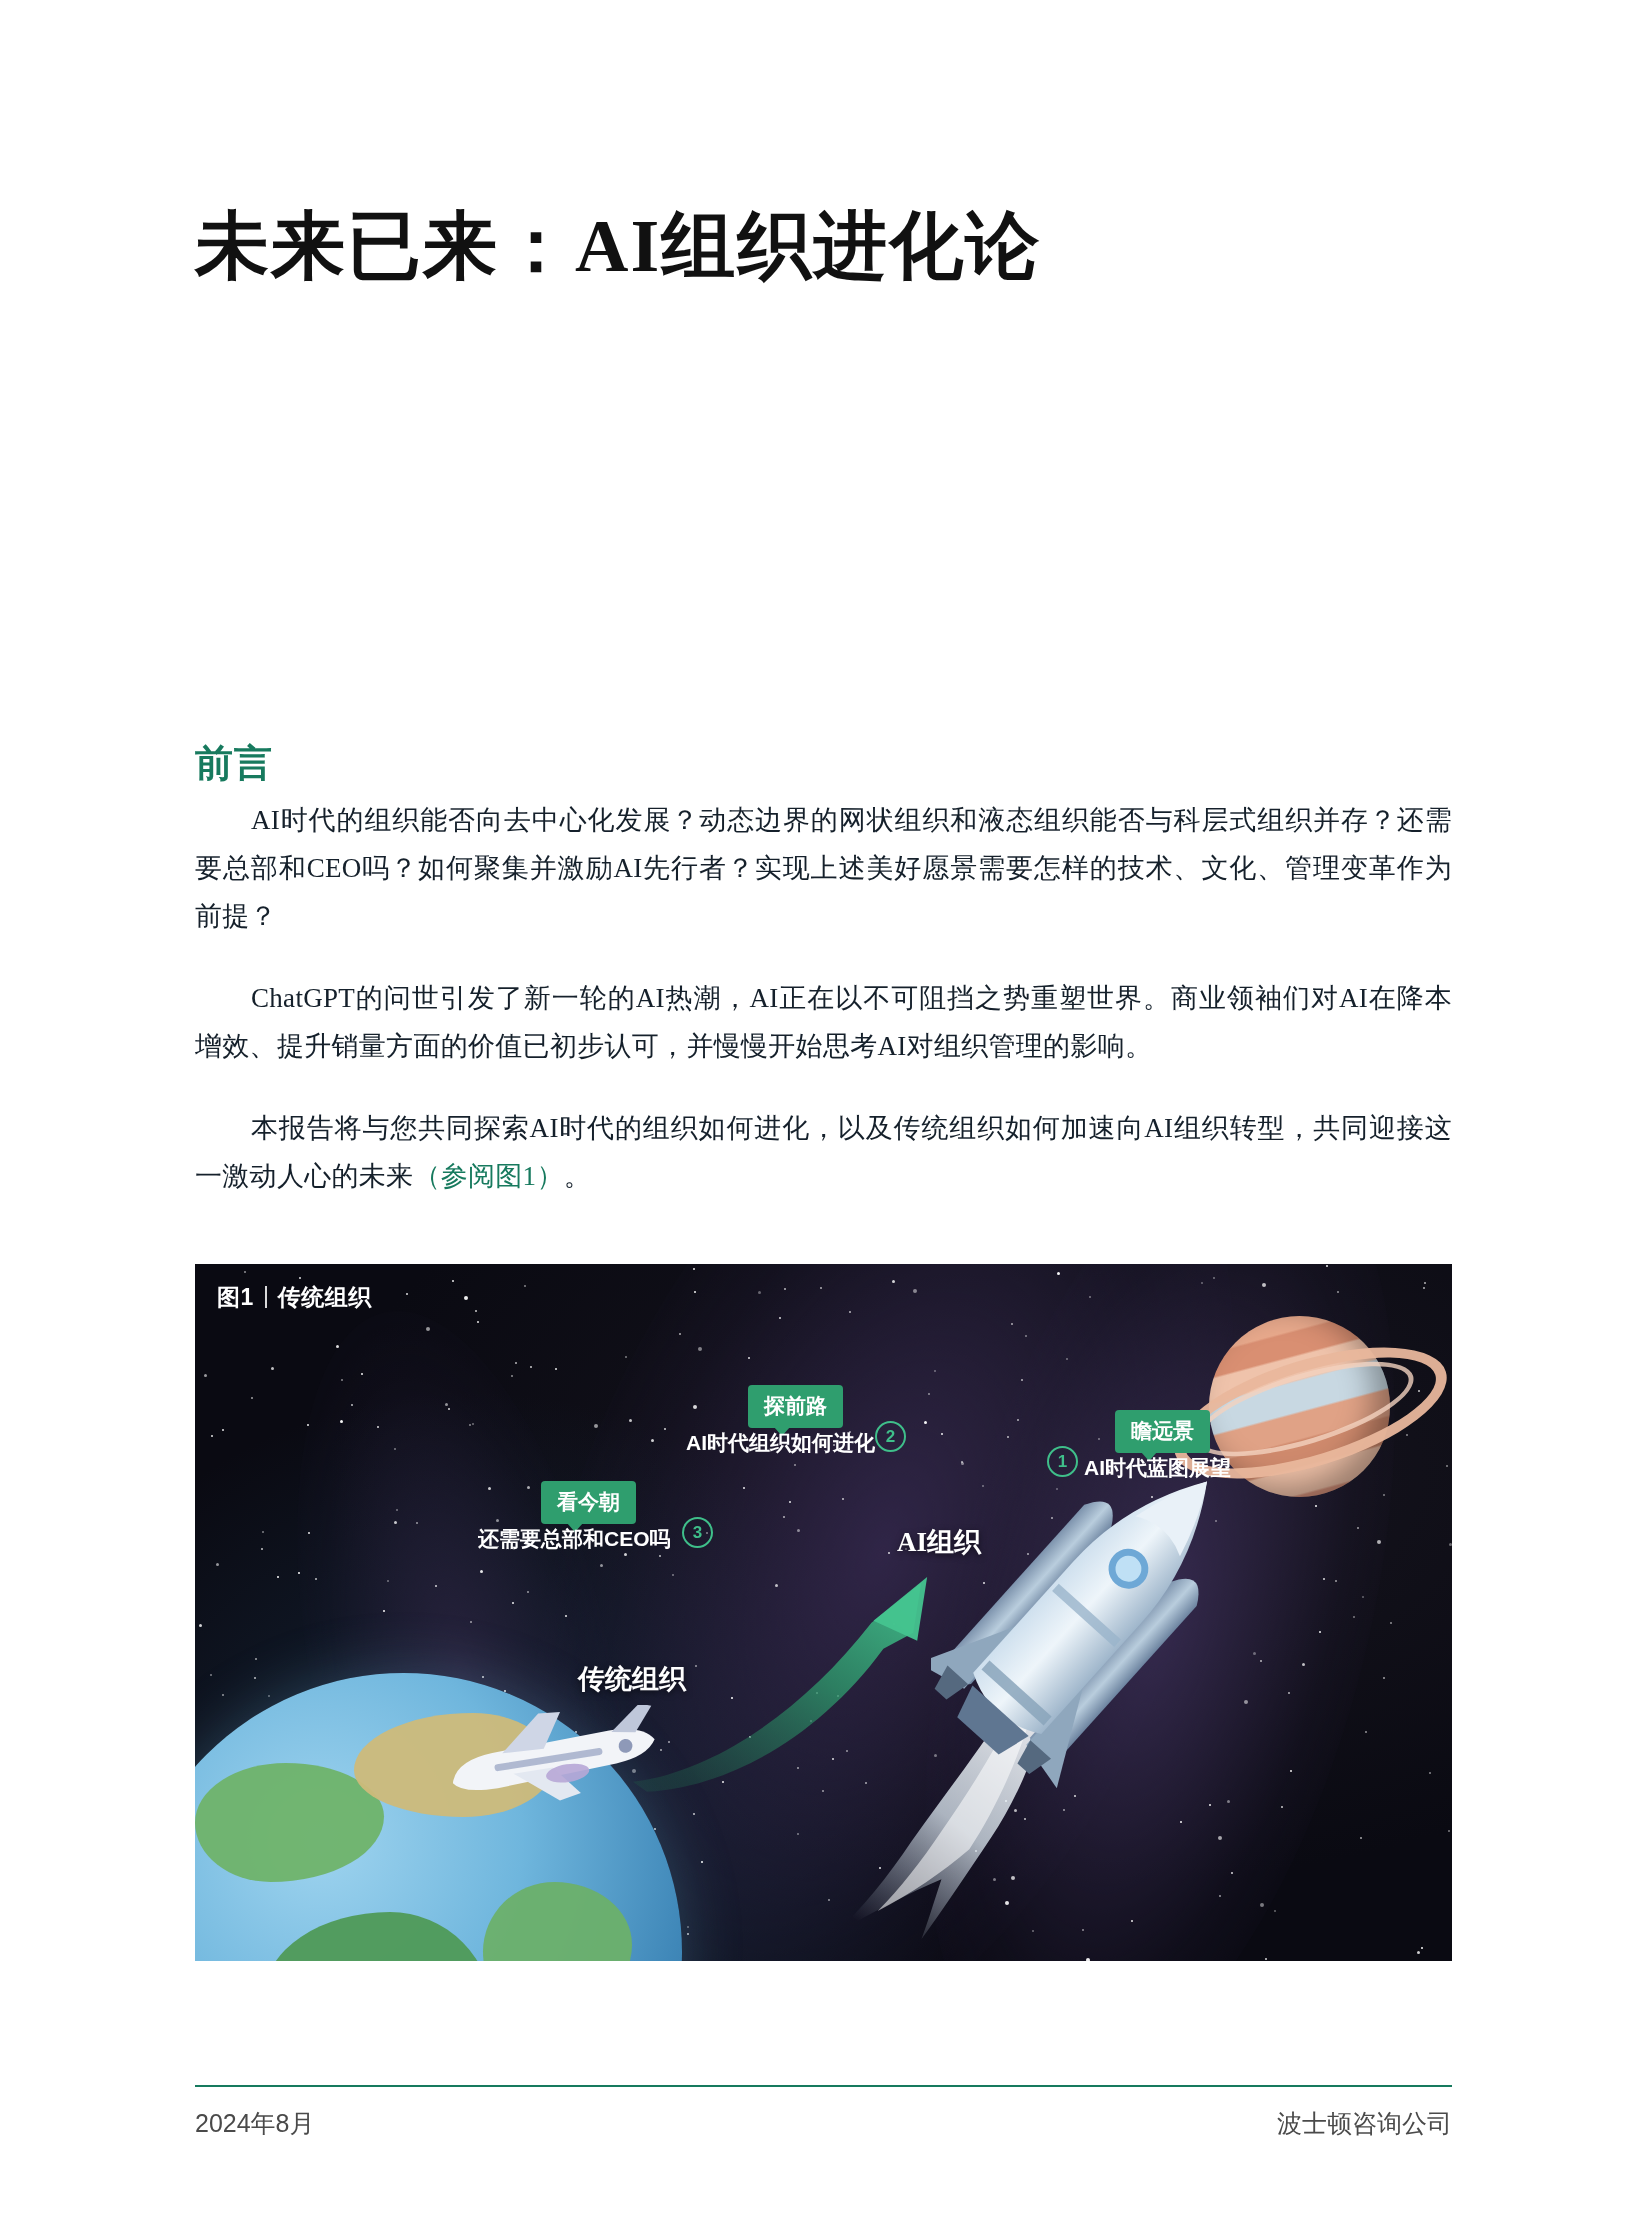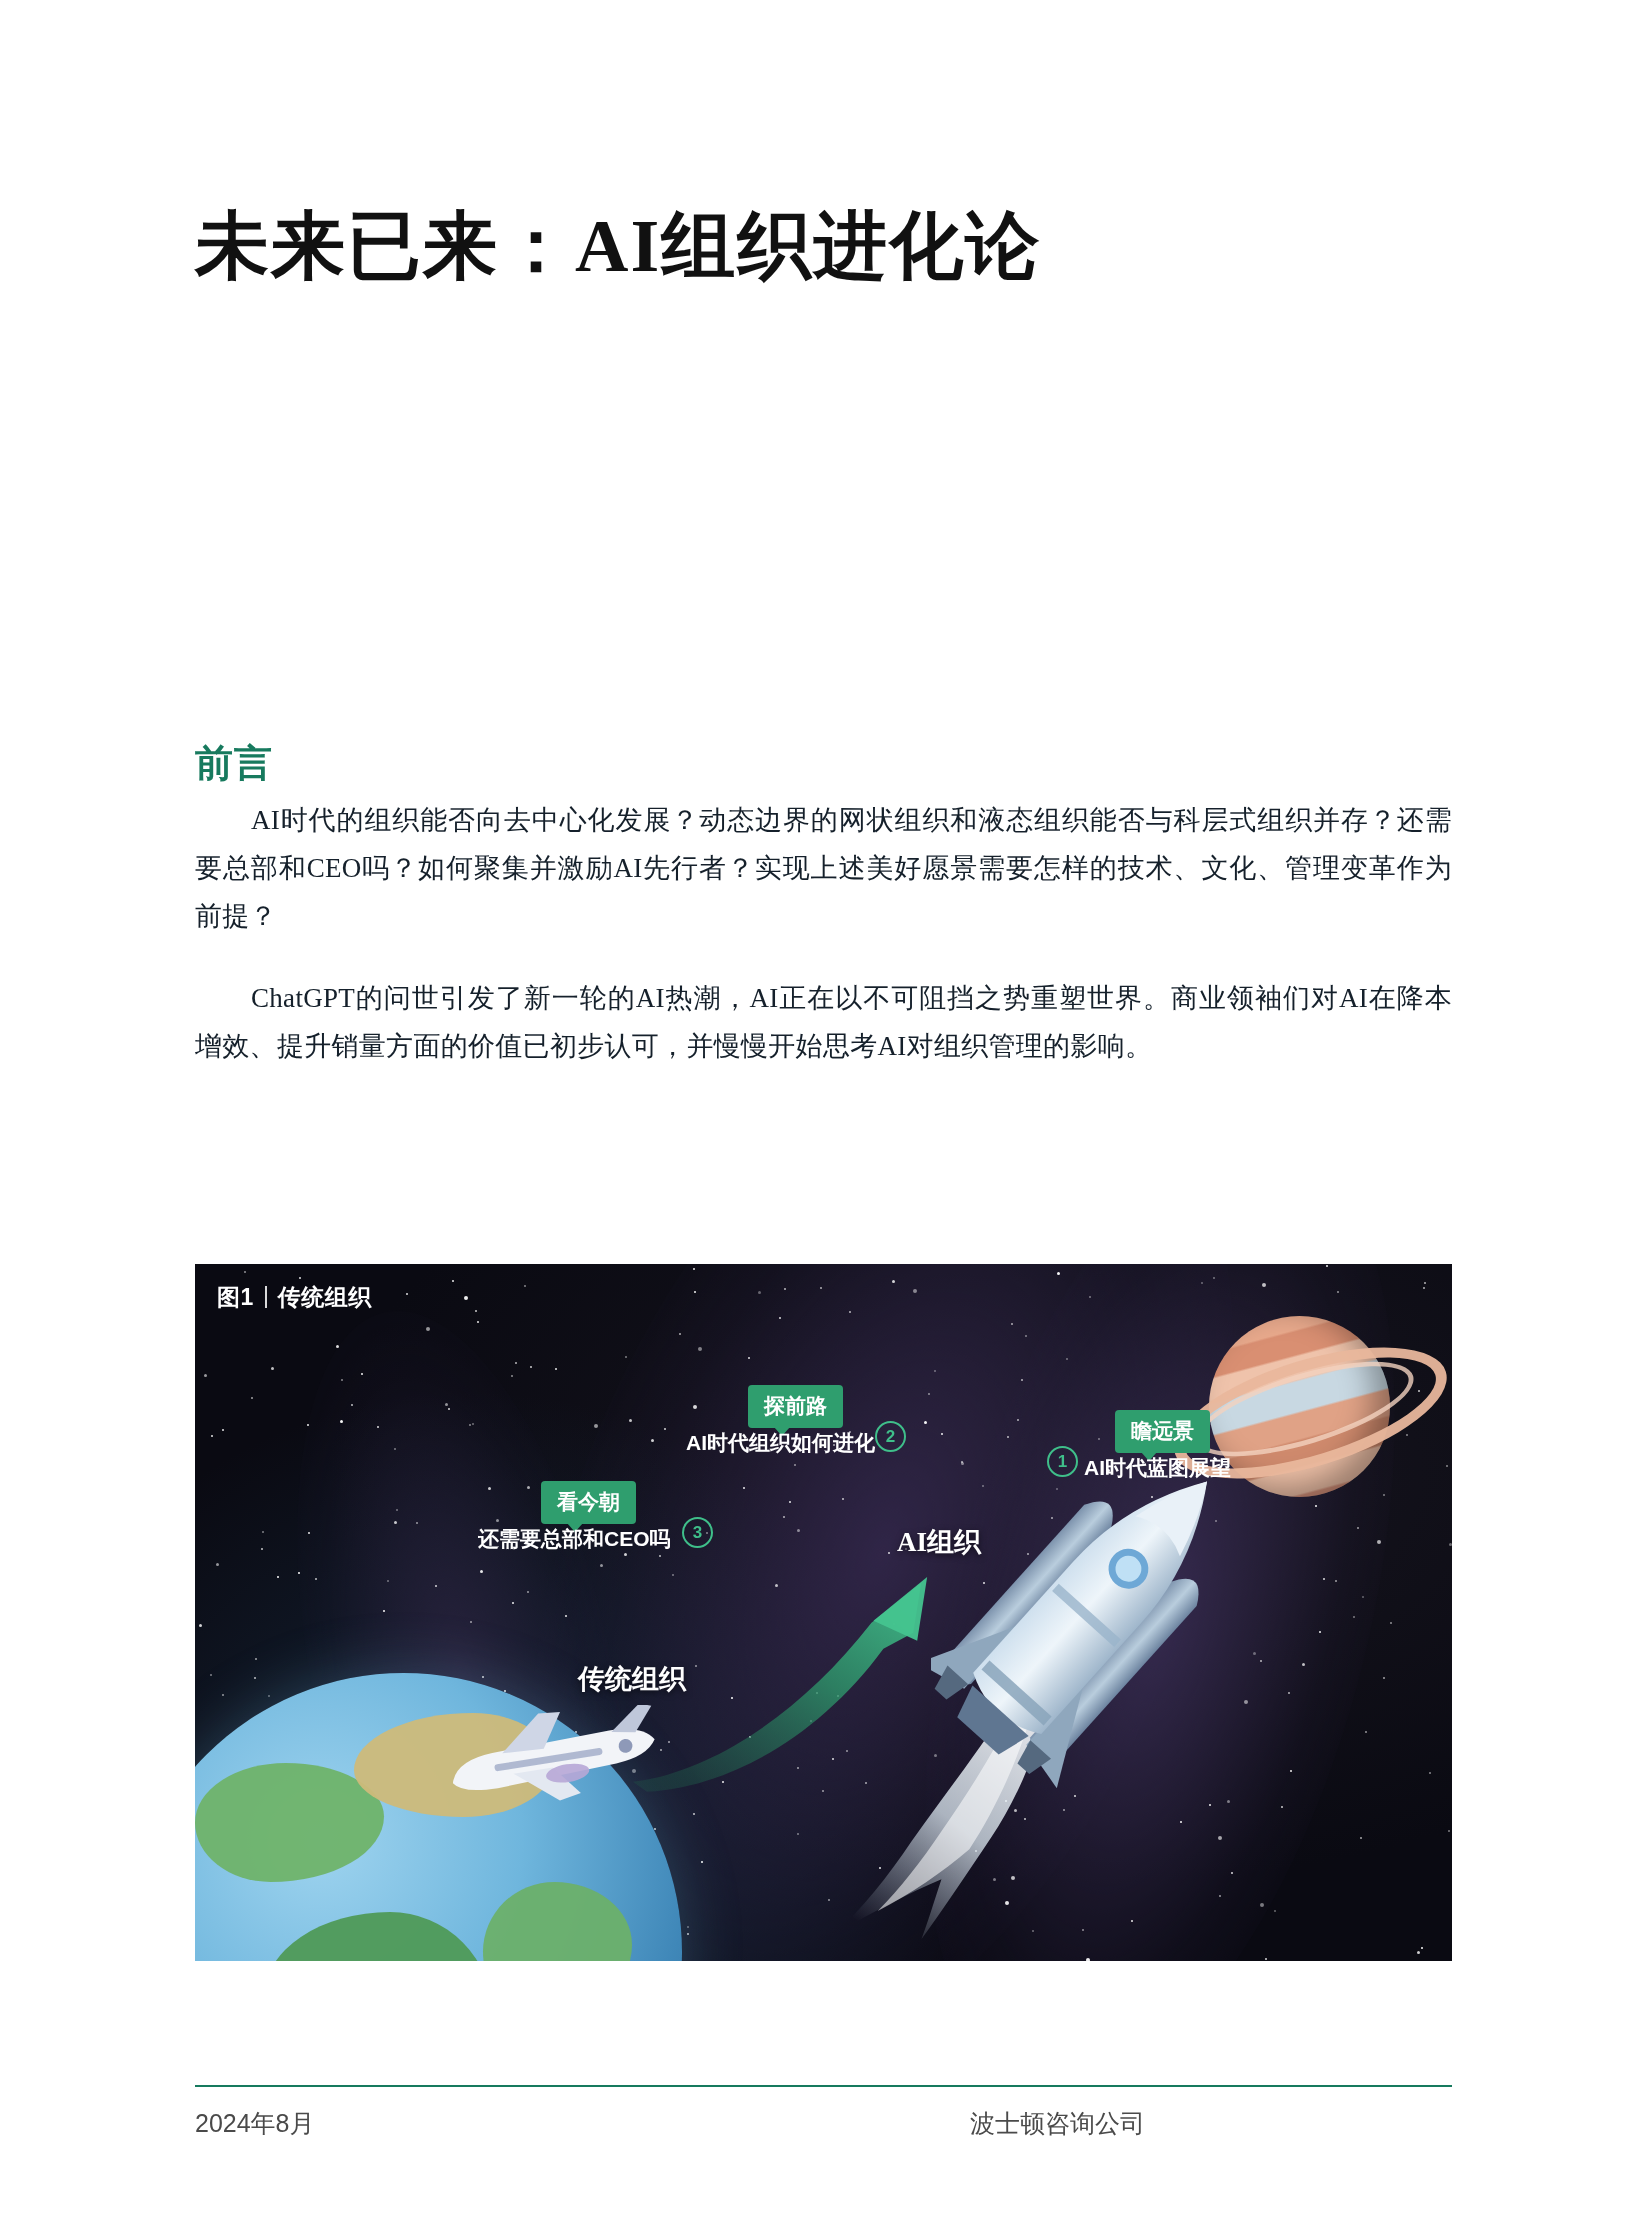--- a/index.html
+++ b/index.html
@@ -314,38 +314,39 @@
     top: 2107px;
     font-family: "Liberation Sans", sans-serif;
     font-size: 25px;
     color: #4a4a4a;
   }
   .footer-right {
     position: absolute;
     left: 970px;
     top: 2107px;
     width: 482px;
-    text-align: left;
+    text-align: right;
     font-family: "Liberation Sans", sans-serif;
     font-size: 25px;
     color: #4a4a4a;
   }
 </style>
 </head>
 <body>
 
 <div class="page">
 
   <h1 class="title">未来已来：AI组织进化论</h1>
 
   <h2 class="section-heading">前言</h2>
 
   <div class="body-block">
     <p class="para">AI时代的组织能否向去中心化发展？动态边界的网状组织和液态组织能否与科层式组织并存？还需要总部和CEO吗？如何聚集并激励AI先行者？实现上述美好愿景需要怎样的技术、文化、管理变革作为前提？</p>
     <p class="para">ChatGPT的问世引发了新一轮的AI热潮，AI正在以不可阻挡之势重塑世界。商业领袖们对AI在降本增效、提升销量方面的价值已初步认可，并慢慢开始思考AI对组织管理的影响。</p>
+    <p class="para"><span>本报告将与您共同探索AI时代的组织如何进化，以及传统组织如何加速向AI组织转型，共同迎接这一激动人心的未来</span><span class="ref">（参阅图1）</span><span>。</span></p>
   </div>
 
   <div class="figure">
 
     <div class="swoosh s1"></div>
     <div class="swoosh s2"></div>
     <div class="swoosh s3"></div>
 
     <div class="fig-label">
       <span>图1</span><span class="bar"></span><span>传统组织</span>

